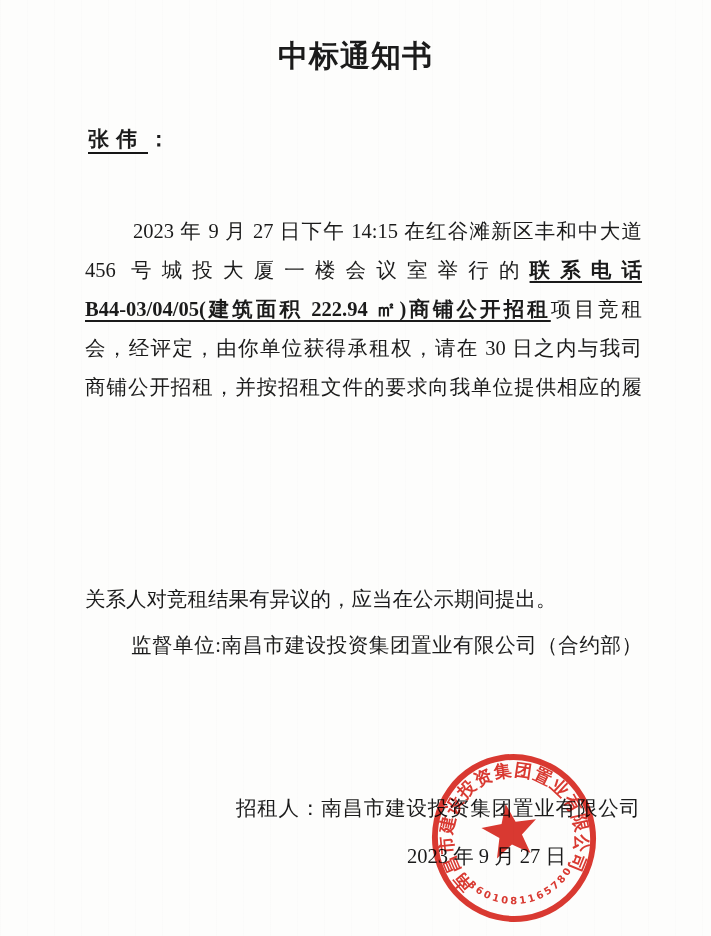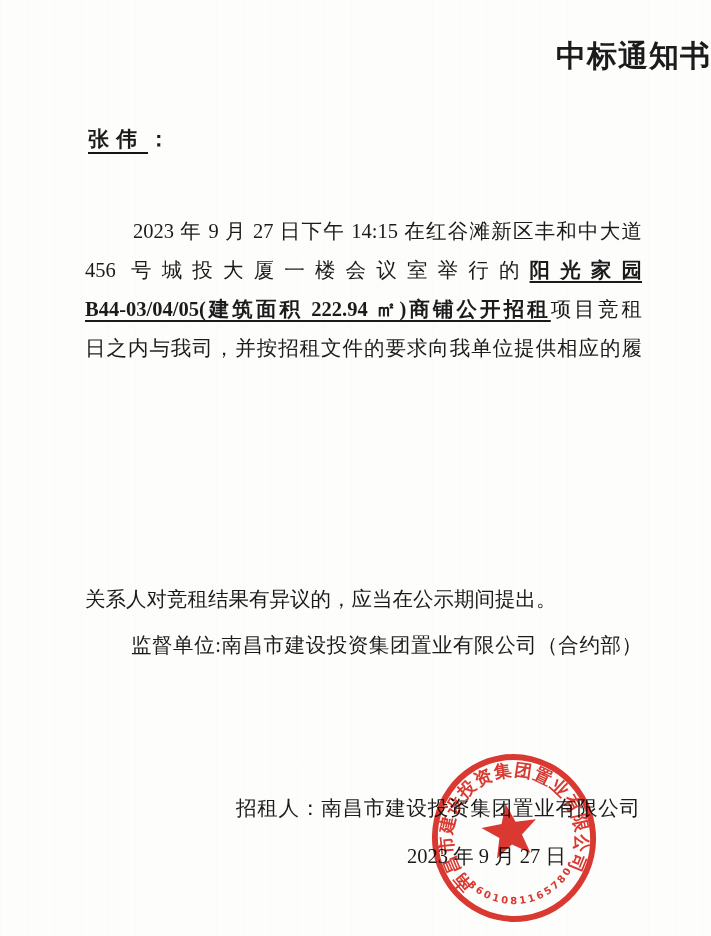--- a/index.html
+++ b/index.html
@@ -8,21 +8,21 @@
     position:relative;
     width:711px; height:936px;
     overflow:hidden;
     background-color:#fdfdfc;
     background-image:repeating-linear-gradient(90deg, rgba(130,130,142,.018) 0 1px, rgba(0,0,0,0) 1px 27px);
     font-family:"Liberation Serif","DejaVu Serif",serif;
     color:#1b1b1b;
   }
   .title{
     position:absolute; top:36px; left:0; width:100%;
-    text-align:right; font-size:30px; font-weight:700; letter-spacing:1px;
+    text-align:center; font-size:30px; font-weight:700; letter-spacing:1px;
   }
   .salutation{
     position:absolute; top:125px; left:88px;
     font-size:21px; font-weight:700; line-height:28px;
   }
   .u-name{ border-bottom:2px solid #161616; padding:0 10px 1px 0; letter-spacing:1px; }
   .body{ position:absolute; top:166px; left:85px; width:557px; font-size:20.5px;margin-top:46px; }
   .bline{ height:39px; line-height:39px; text-align:justify; white-space:nowrap; }
   .jlast{ text-align-last:justify; white-space:normal; }
   .indent{ padding-left:48px; }
@@ -58,23 +58,24 @@
 <body>
 
 <div class="page">
 
   <h1 class="title">中标通知书</h1>
 
   <div class="salutation"><span class="u-name">张 伟</span><span>：</span></div>
 
   <div class="body">
     <div class="bline jlast indent"><span>2023 年 9 月 27 日下午 14:15 在红谷滩新区丰和中大道</span></div>
-    <div class="bline jlast"><span>456 号城投大厦一楼会议室举行的</span><span class="hl">阳光家园</span></div>
+    <div class="bline jlast"><span>456 号城投大厦一楼会议室举行的</span><span class="hl">联系电话</span></div>
     <div class="bline jlast"><span class="hl">B44-03/04/05(建筑面积 222.94 ㎡)商铺公开招租</span><span>项目竞租</span></div>
-    <div class="bline jlast"><span>日之内与我司，并按招租文件的要求向我单位提供相应的履</span></div>
+    <div class="bline jlast"><span>会，经评定，由你单位获得承租权，请在 30 日之内与我司</span></div>
+    <div class="bline jlast"><span>商铺公开招租，并按招租文件的要求向我单位提供相应的履</span></div>
   </div>
 
 
   <div class="notice-line n3">监督单位:南昌市建设投资集团置业有限公司（合约部）</div>
   <div class="notice-line n2">关系人对竞租结果有异议的，应当在公示期间提出。</div>
 
   <div class="footer-lessor">招租人：南昌市建设投资集团置业有限公司</div>
   <div class="footer-date">2023 年 9 月 27 日</div>
 
   <svg class="seal" viewBox="0 0 220 220" aria-hidden="true">

